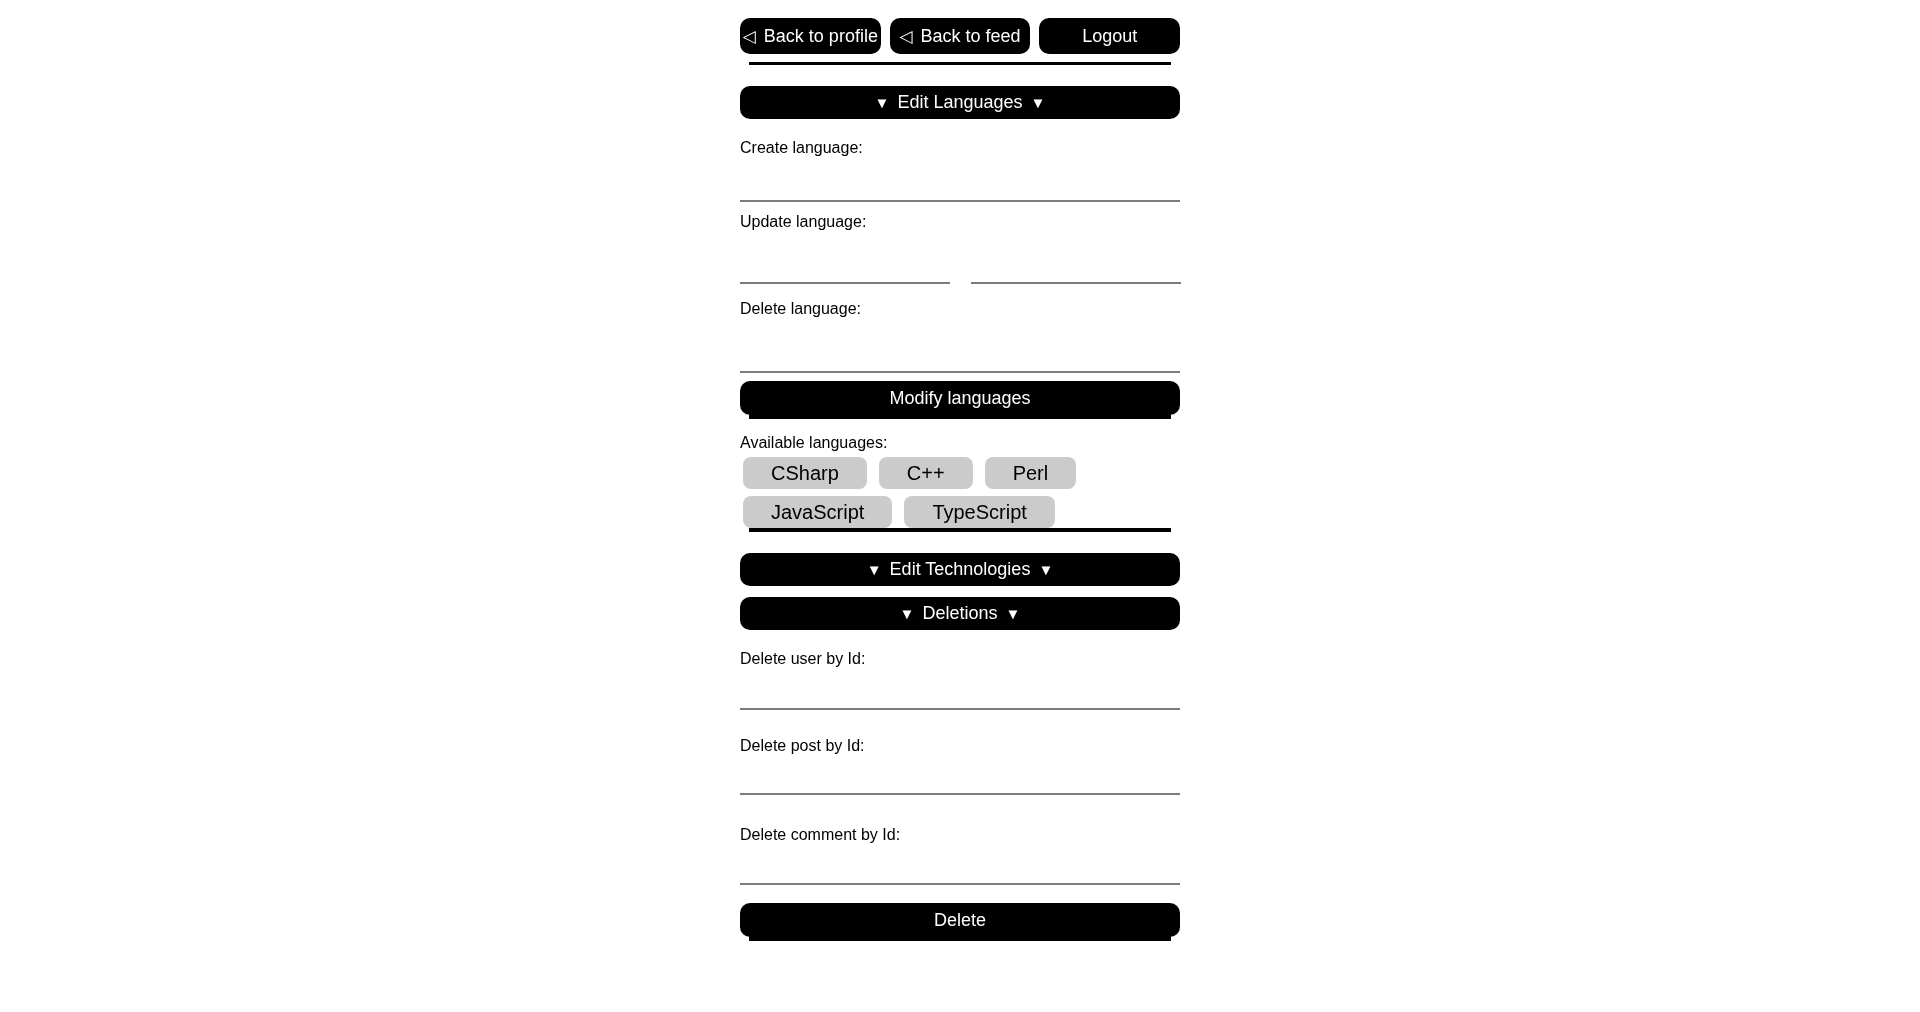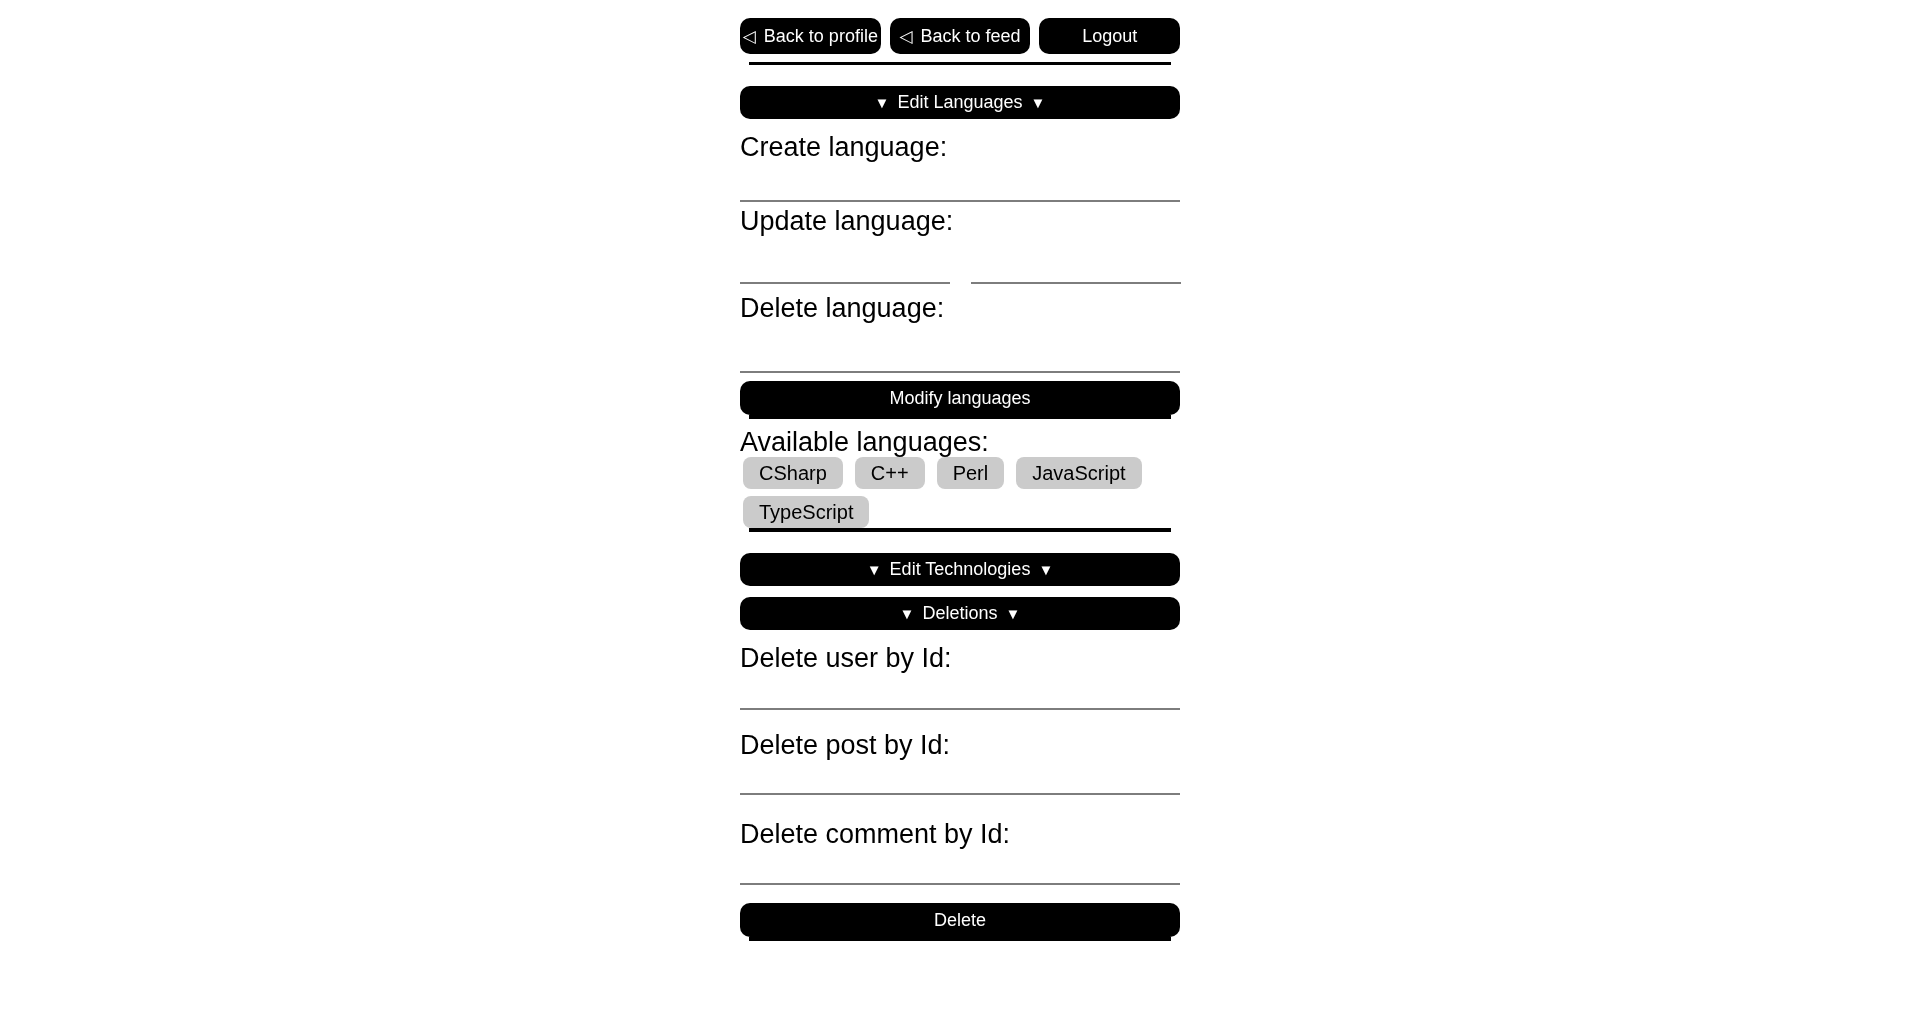--- a/index.html
+++ b/index.html
@@ -44,21 +44,21 @@
     border-top: 4px solid #000000;
     margin: 0 9px;
   }
   hr.divider-thin {
     border: none;
     border-top: 3px solid #000000;
     margin: 8px 9px 0;
   }
   .field-label {
     display: block;
-    font-size: 27px;
+    font-size: 16px;
     line-height: 23px;
   }
   input.line-input {
     display: block;
     width: 100%;
     height: 33px;
     border: none;
     border-bottom: 2px solid #7d7d7d;
     background: transparent;
     outline: none;
@@ -75,21 +75,21 @@
   .tags {
     display: flex;
     flex-wrap: wrap;
     gap: 7px 12px;
     margin: 3px 3px 0;
   }
   .tag {
     background: #cbcbcb;
     color: #000000;
     border-radius: 8px;
-    padding: 3px 16px;
+    padding: 3px 28px;
     font-size: 20px;
     line-height: 26px;
   }
   
   .mt-divthin   { margin-top: 8px; }
   .mt-editlang  { margin-top: 21px; }
   .mt-create-l  { margin-top: 17px; }
   .mt-create-i  { margin-top: 10px; }
   .mt-update-l  { margin-top: 8px; }
   .mt-update-i  { margin-top: 18px; }

